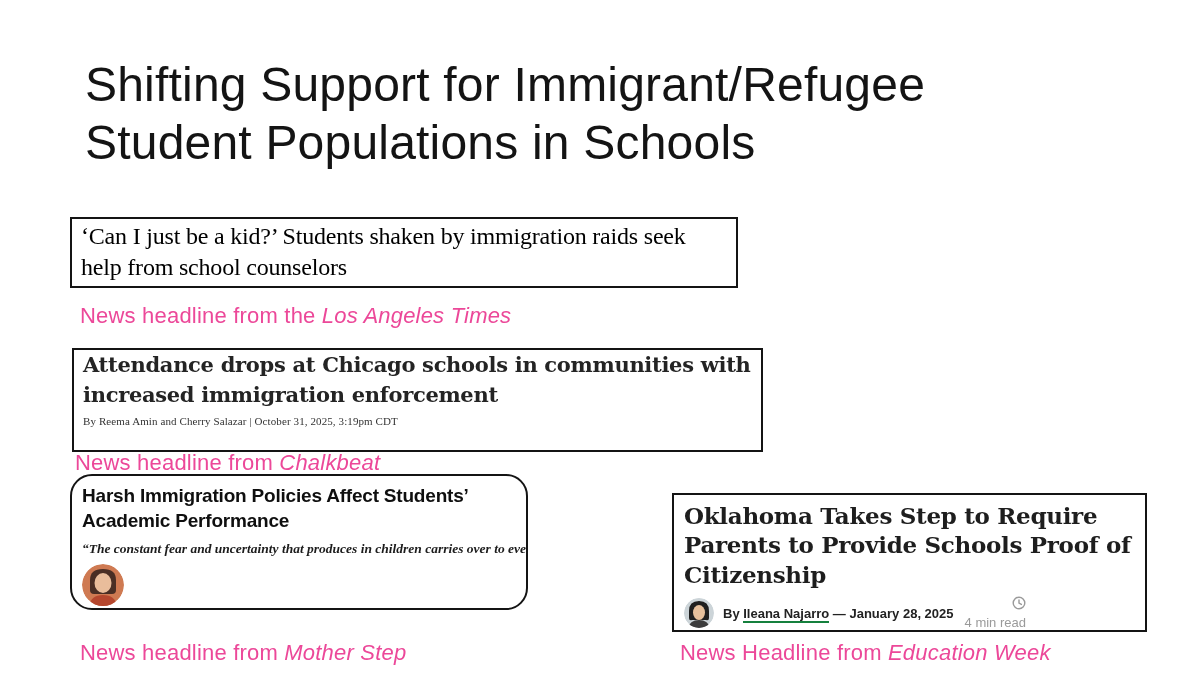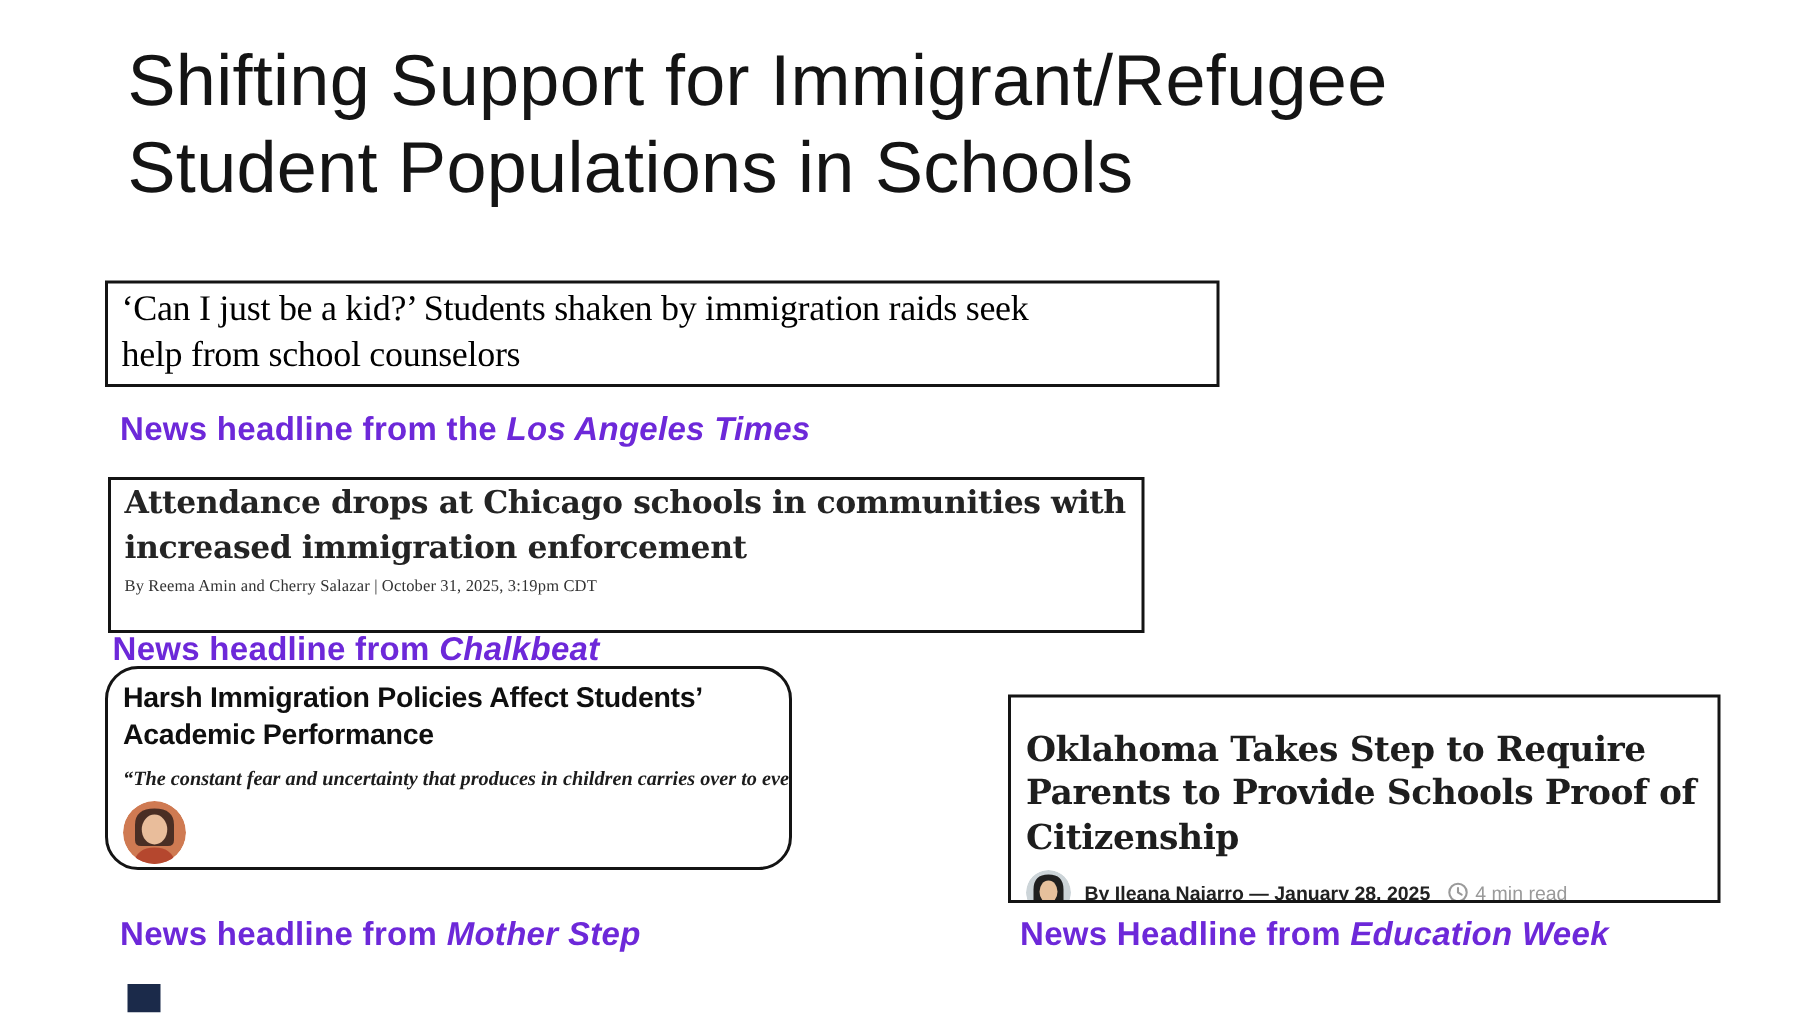--- a/index.html
+++ b/index.html
@@ -1,31 +1,31 @@
 <!DOCTYPE html>
 <html><head>
 <meta charset="utf-8">
 <style>
   * { margin:0; padding:0; box-sizing:border-box; }
   html,body { width:1200px; height:675px; }
   body { background:#ffffff; font-family:"Liberation Sans",sans-serif; position:relative; overflow:hidden; }
 
-  .slide { position:absolute; inset:0; background:#ffffff; }
+  .slide { position:absolute; inset:0; background:#ffffff;margin-top:30px; }
 
   .title { position:absolute; left:85px; top:26px; font-size:48px; font-weight:300;
            color:#141414; line-height:1.21; letter-spacing:0.2px; }
 
   .clip { position:absolute; background:#ffffff; border:2px solid #141414; overflow:hidden; }
   .line { white-space:nowrap; }
 
-  .caption { position:absolute; font-size:22px; font-weight:700; color:#6d28d9; letter-spacing:0.2px; }
+  .caption { position:absolute; font-size:22px; font-weight:400; color:#ec4899; letter-spacing:0.2px; }
   .caption .src { font-style:italic; }
 
   
-  .clip-la { left:70px; top:187px; width:743px; height:71px; padding:2px 9px; }
+  .clip-la { left:70px; top:187px; width:668px; height:71px; padding:2px 9px; }
   .clip-la .hl { font-family:"Liberation Serif",serif; font-size:24px; line-height:1.3;
                  color:#000; letter-spacing:-0.2px; }
   .cap-la { left:80px; top:273px; }
 
   
   .clip-cb { left:72px; top:318px; width:691px; height:104px; padding:0 9px; }
   .clip-cb .hl { font-family:"DejaVu Serif",serif; font-weight:700; font-size:21px;
                  line-height:1.42; color:#242424; letter-spacing:-0.3px; }
   .clip-cb .byline { font-family:"Liberation Serif",serif; font-size:11px; color:#333;
                      margin-top:5px; letter-spacing:0.1px; }
@@ -39,28 +39,28 @@
   .author-row { display:flex; margin-top:7px; gap:13px; align-items:center; }
   .avatar-mj { width:42px; height:42px; border-radius:50%; overflow:hidden; flex:0 0 auto; }
   .a-name { color:#e8702a; font-size:11px; font-weight:700; letter-spacing:1.8px; }
   .a-role { color:#8a8a8a; font-size:12px; margin-top:3px; }
   .a-links { font-size:12px; color:#4a4a4a; margin-top:3px; }
   .a-links .lnk { border-bottom:1px solid #e8702a; padding-bottom:1px; cursor:pointer; }
   .a-links .sep { margin:0 4px; }
   .cap-mj { left:80px; top:610px; }
 
   
-  .clip-ew { left:672px; top:463px; width:475px; height:139px; padding:20px 10px; }
+  .clip-ew { left:672px; top:463px; width:475px; height:139px; padding:6px 10px; }
   .clip-ew .hl { font-family:"DejaVu Serif",serif; font-weight:700; font-size:23px;
                  line-height:1.28; color:#1e1e1e; letter-spacing:-0.3px; }
   .ew-byline { display:flex; align-items:center; gap:9px; margin-top:7px;
                font-size:13px; font-weight:700; color:#222; }
   .avatar-ew { width:30px; height:30px; border-radius:50%; overflow:hidden; flex:0 0 auto; }
   .ew-author { border-bottom:2px solid #15803d; cursor:pointer; }
-  .ew-read { display:flex; align-items:center; gap:5px; color:#9a9a9a; font-weight:400; margin-left:2px; }
+  .ew-read { display:flex; align-items:flex-end; gap:5px; color:#9a9a9a; font-weight:400; margin-left:2px;flex-direction:column; }
   .cap-ew { left:680px; top:610px; }
 
   .corner-block { position:absolute; left:85px; top:656px; width:22px; height:19px; background:#1b2a4a; }
 </style>
 </head>
 <body>
 
 <div class="slide">
 
   <h1 class="title">

